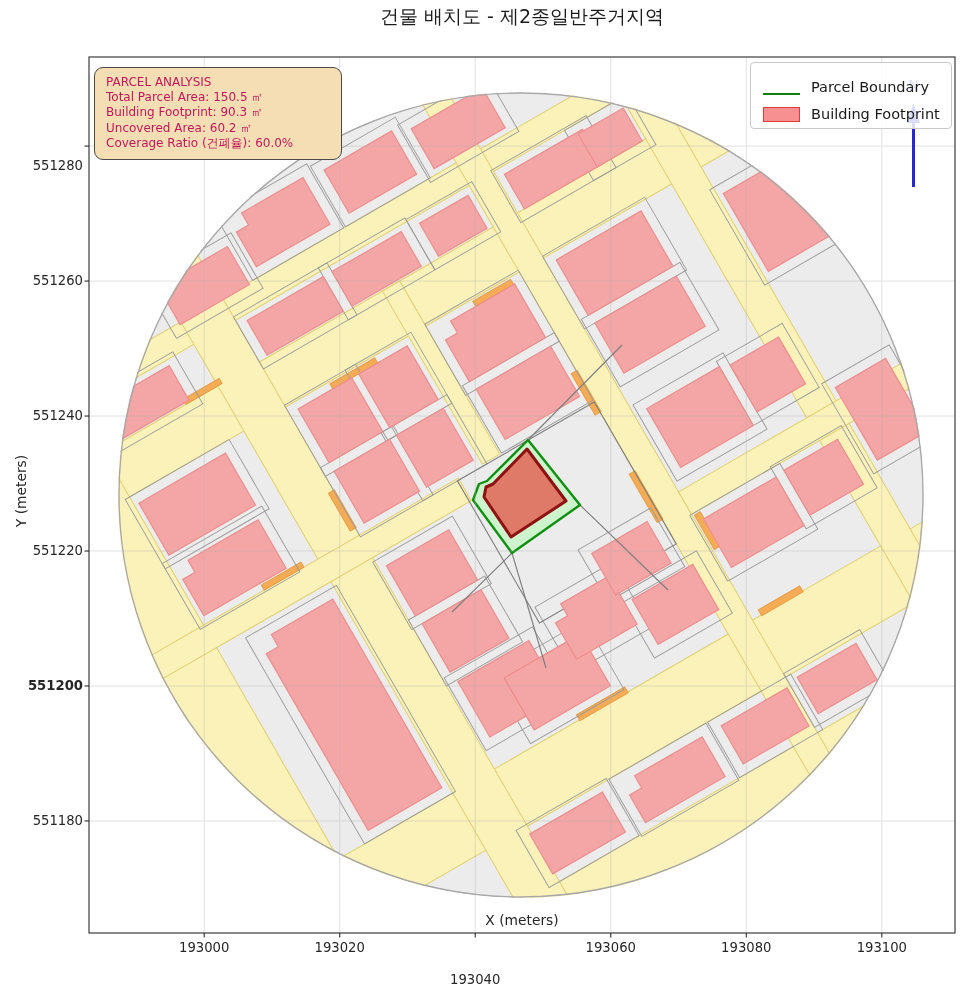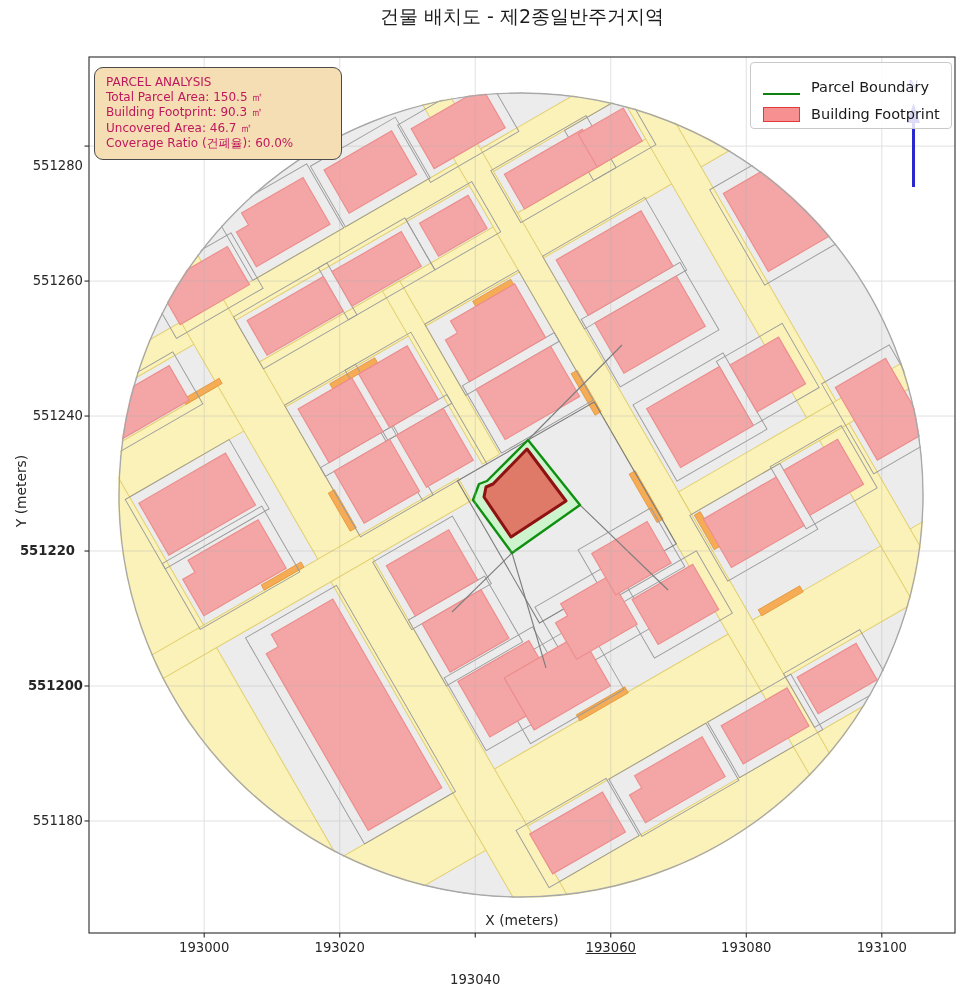--- a/index.html
+++ b/index.html
@@ -199,38 +199,38 @@
     <div>건물 배치도 - 제2종일반주거지역</div>
   </div>
 
   <div class="xlabel">X (meters)</div>
   <div class="ylabel">Y (meters)</div>
 
   <div id="xticks">
       <div class="tick-label xtick" style="left: 204.196px; top: 940px;">193000</div>
       <div class="tick-label xtick" style="left: 339.72px; top: 940px;">193020</div>
       <div class="tick-label xtick" style="left: 475.244px; top: 972px; text-align: center;">193040</div>
-      <div class="tick-label xtick" style="left: 610.768px; top: 940px; text-decoration: underline;">193060</div>
+      <div class="tick-label xtick" style="left: 610.768px; top: 940px;">193060</div>
       <div class="tick-label xtick" style="left: 746.293px; top: 940px;">193080</div>
       <div class="tick-label xtick" style="left: 881.817px; top: 940px; text-align: center;">193100</div>
     </div>
   <div id="yticks">
       <div class="tick-label ytick" style="left: 23px; top: 138.085px; margin-top: 20px;">551280</div>
       <div class="tick-label ytick" style="left: 23px; top: 273.062px;">551260</div>
       <div class="tick-label ytick" style="left: 23px; top: 408.039px;">551240</div>
-      <div class="tick-label ytick" style="left: 15px; top: 543.015px; font-weight: bold;">551220</div>
+      <div class="tick-label ytick" style="left: 23px; top: 543.015px;">551220</div>
       <div class="tick-label ytick" style="left: 23px; top: 677.992px; font-weight: bold;">551200</div>
       <div class="tick-label ytick" style="left: 23px; top: 812.969px;">551180</div>
     </div>
 
   <div class="infobox">
     <div>PARCEL ANALYSIS</div>
     <div>Total Parcel Area: 150.5 ㎡</div>
     <div>Building Footprint: 90.3 ㎡</div>
-    <div>Uncovered Area: 46.7 ㎡</div>
+    <div>Uncovered Area: 60.2 ㎡</div>
     <div>Coverage Ratio (건폐율): 60.0%</div>
   </div>
 
   <div class="legend">
     <div class="legend-row">
       <span class="legend-line"></span>
       <span class="legend-label">Parcel Boundary</span>
     </div>
     <div class="legend-row">
       <span class="legend-patch"></span>

